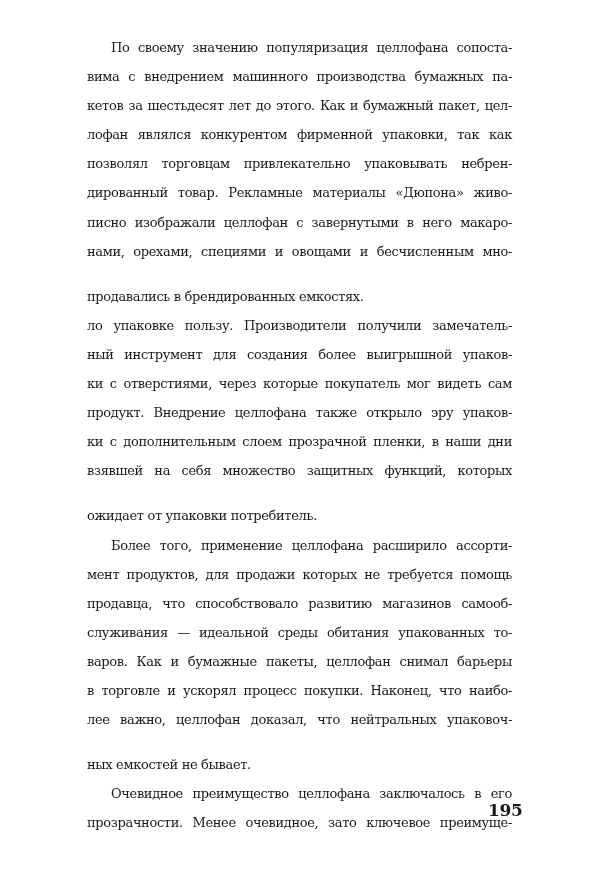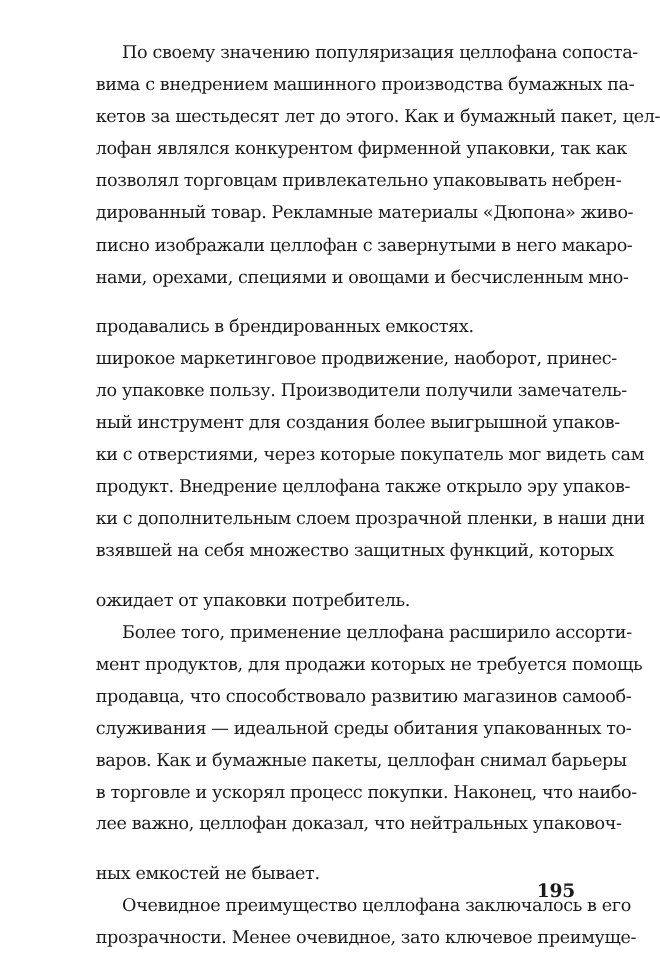--- a/index.html
+++ b/index.html
@@ -18,21 +18,21 @@
   .page {
     position: absolute;
     left: 87px;
     top: 33px;
     width: 425px;
   }
   .line {
     display: block;
     height: 29.1px;
     line-height: 29.1px;
-    font-size: 16px;
+    font-size: 13px;
     white-space: nowrap;
     text-align: justify;
     text-align-last: justify;
     letter-spacing: -0.35px;
   }
   .line.indent {
     padding-left: 24px;
   }
   .line.last {
     text-align-last: left;
@@ -59,21 +59,20 @@
     <span class="line">кетов за шестьдесят лет до этого. Как и бумажный пакет, цел-</span>
     <span class="line">лофан являлся конкурентом фирменной упаковки, так как</span>
     <span class="line">позволял торговцам привлекательно упаковывать небрен-</span>
     <span class="line">дированный товар. Рекламные материалы «Дюпона» живо-</span>
     <span class="line">писно изображали целлофан с завернутыми в него макаро-</span>
     <span class="line">нами, орехами, специями и овощами и бесчисленным мно-</span>
     <span class="line last">продавались в брендированных емкостях.</span>
   </div>
 
   <div class="paragraph">
-    <span class="line">широкое маркетинговое продвижение, наоборот, принес-</span>
     <span class="line">ло упаковке пользу. Производители получили замечатель-</span>
     <span class="line">ный инструмент для создания более выигрышной упаков-</span>
     <span class="line">ки с отверстиями, через которые покупатель мог видеть сам</span>
     <span class="line">продукт. Внедрение целлофана также открыло эру упаков-</span>
     <span class="line">ки с дополнительным слоем прозрачной пленки, в наши дни</span>
     <span class="line">взявшей на себя множество защитных функций, которых</span>
     <span class="line last">ожидает от упаковки потребитель.</span>
   </div>
 
   <div class="paragraph">

